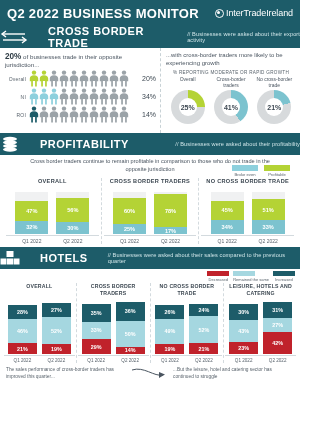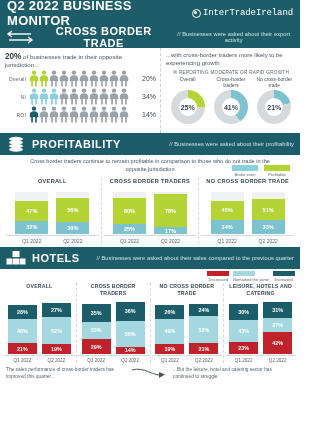--- a/index.html
+++ b/index.html
@@ -14,35 +14,35 @@
 
   
   .topbar {
     height: 26px; background: #1d5c69;
     display: flex; align-items: center; justify-content: space-between;
     padding: 0 7px;
   }
   .topbar-title {
     color: #ffffff; font-size: 13px; font-weight: bold; letter-spacing: .3px;
   }
-  .brand { display: flex; align-items: center; gap: 2px; font-family: Liberation Mono, monospace; }
+  .brand { display: flex; align-items: center; gap: 2px; }
   .brand-mark {
     width: 9px; height: 9px; border-radius: 50%;
     border: 1.5px solid #ffffff; position: relative;
   }
   .brand-mark::after {
     content: ""; position: absolute; left: 1.5px; top: 1.5px;
     width: 3px; height: 3px; border-radius: 50%; background: #fff;
   }
   .brand-text { color: #ffffff; font-size: 9px; letter-spacing: -.1px; }
 
   
   .banner {
     background: #1d5c69; height: 22px; display: flex;
-    align-items: center; padding: 0 6px; gap: 6px; text-align: center;
+    align-items: center; padding: 0 0; gap: 20px;
   }
   .banner-title {
     color: #ffffff; font-size: 11px; font-weight: bold; letter-spacing: .5px;
   }
   .banner-note {
     color: #cfe5e8; font-size: 5.6px; margin-left: auto; letter-spacing: .1px;
   }
   .arrows-icon { width: 28px; height: 14px; flex: 0 0 28px; }
   .coins-icon { width: 20px; height: 16px; flex: 0 0 20px; }
   .boxes-icon { width: 20px; height: 16px; flex: 0 0 20px; }

